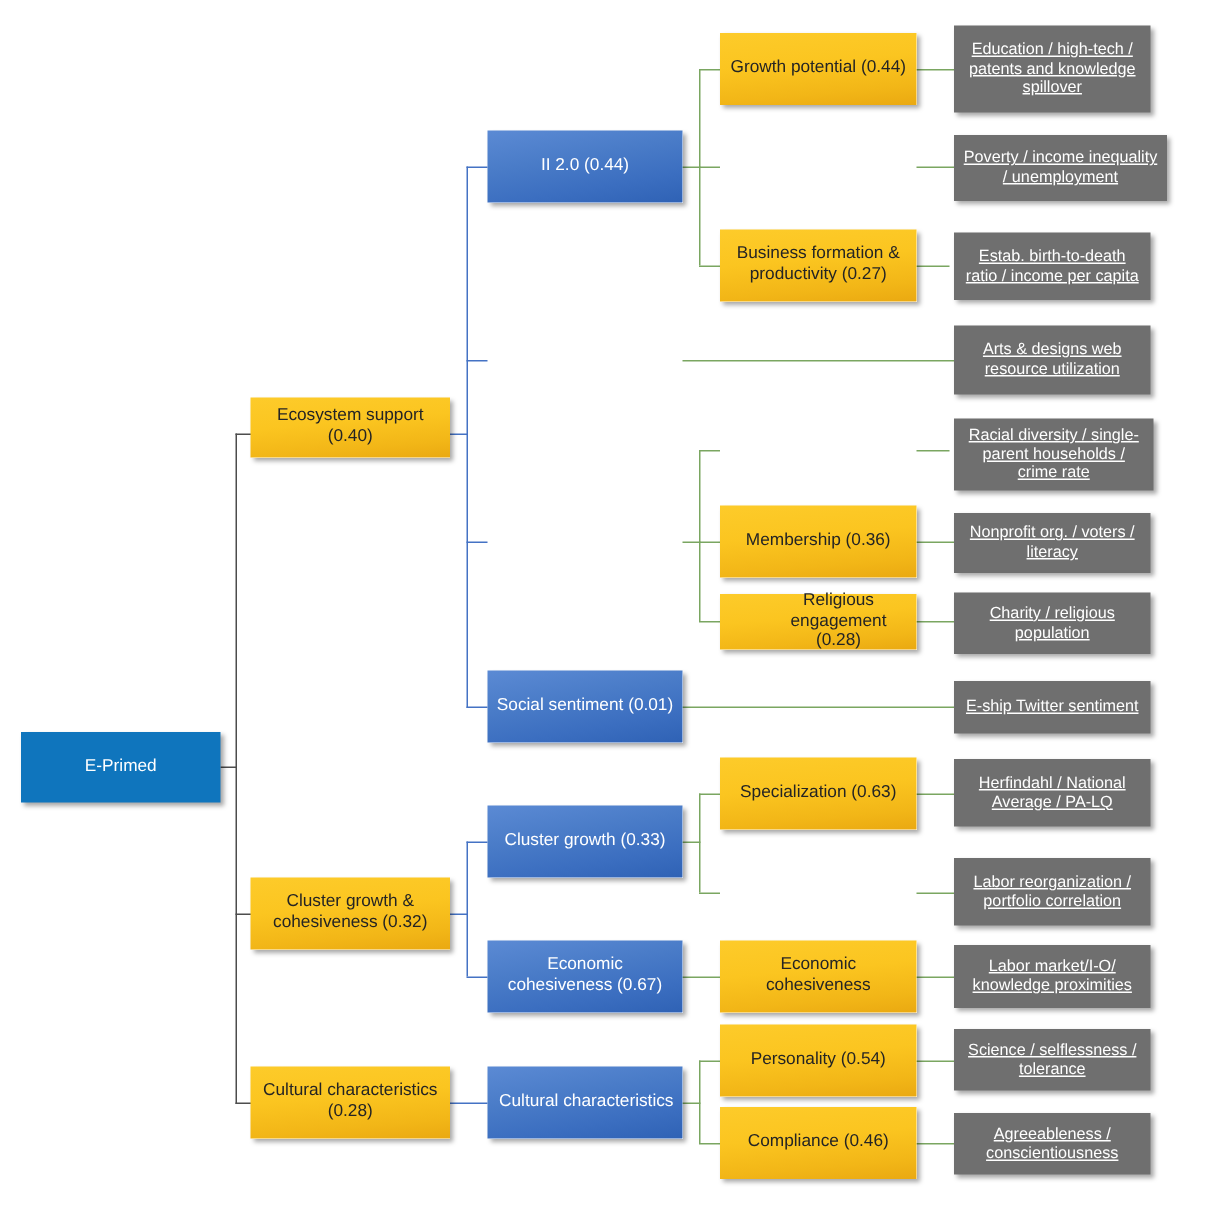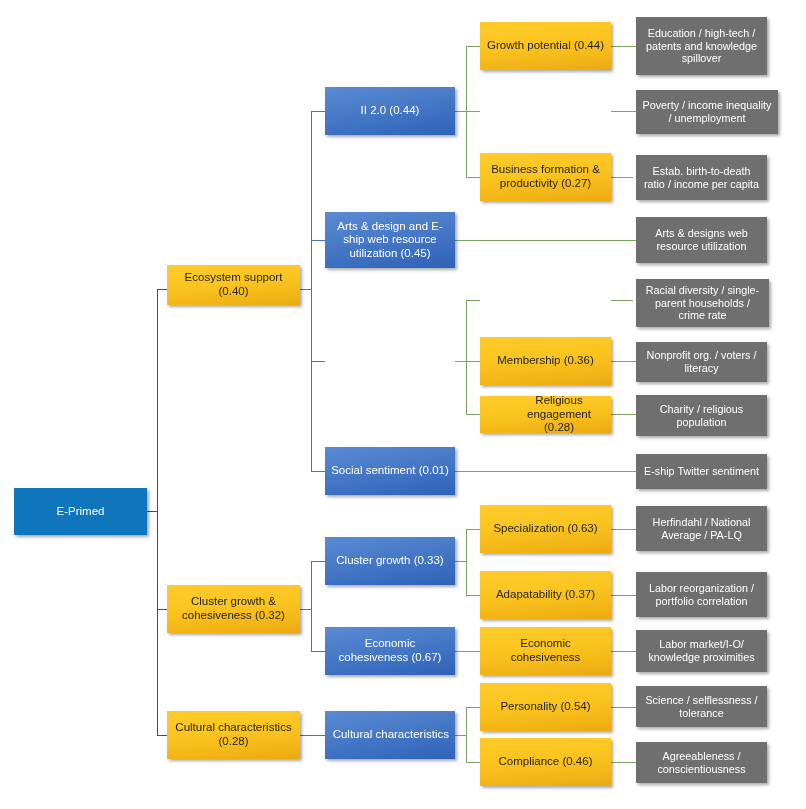--- a/index.html
+++ b/index.html
@@ -53,20 +53,21 @@
   }
   .node.yellow {
     background: linear-gradient(175deg, #fdcb2a 0%, #fbc520 42%, #f2b617 78%, #eaa911 100%);
     color: #242424;
     font-size: 11.5px;
   }
   .node.gray {
     background: #6f6f6f;
     color: #ffffff;
     font-size: 10.8px;
+    text-decoration: underline;
   }
 </style>
 </head>
 <body>
 
 <div id="canvas">
 
   <div class="ln h root" style="left:147px; top:511px; width:11px;"></div>
   <div class="ln v root" style="left:157px; top:289px; height:447px;"></div>
   <div class="ln h root" style="left:157px; top:289px; width:11px;"></div>
@@ -137,23 +138,20 @@
   <div class="node yellow" style="left:167px; top:585px; width:133px; height:48px;">
     <span>Cluster growth &amp; cohesiveness (0.32)</span>
   </div>
   <div class="node yellow" style="left:167px; top:711px; width:133px; height:48px;">
     <span>Cultural characteristics (0.28)</span>
   </div>
 
   <div class="node blue" style="left:325px; top:87px; width:130px; height:48px;">
     <span>II 2.0 (0.44)</span>
   </div>
-  <div class="node blue" style="left:325px; top:212px; width:130px; height:56px;">
-    <span>Arts &amp; design and E-ship web resource utilization (0.45)</span>
-  </div>
   <div class="node blue" style="left:325px; top:447px; width:130px; height:48px;">
     <span>Social sentiment (0.01)</span>
   </div>
   <div class="node blue" style="left:325px; top:537px; width:130px; height:48px;">
     <span>Cluster growth (0.33)</span>
   </div>
   <div class="node blue" style="left:325px; top:627px; width:130px; height:48px;">
     <span>Economic cohesiveness (0.67)</span>
   </div>
   <div class="node blue" style="left:325px; top:711px; width:130px; height:48px;text-align:right;">
@@ -170,23 +168,20 @@
   <div class="node yellow" style="left:480px; top:337px; width:131px; height:48px;">
     <span>Membership (0.36)</span>
   </div>
   <div class="node yellow" style="left:480px; top:396px; width:131px; height:37px;padding-left:33px;">
     <span>Religious engagement (0.28)</span>
   </div>
 
   <div class="node yellow" style="left:480px; top:505px; width:131px; height:48px;">
     <span>Specialization (0.63)</span>
   </div>
-  <div class="node yellow" style="left:480px; top:571px; width:131px; height:48px;">
-    <span>Adapatability (0.37)</span>
-  </div>
   <div class="node yellow" style="left:480px; top:627px; width:131px; height:48px;">
     <span>Economic cohesiveness</span>
   </div>
   <div class="node yellow" style="left:480px; top:683px; width:131px; height:48px;">
     <span>Personality (0.54)</span>
   </div>
   <div class="node yellow" style="left:480px; top:738px; width:131px; height:48px;">
     <span>Compliance (0.46)</span>
   </div>
 

